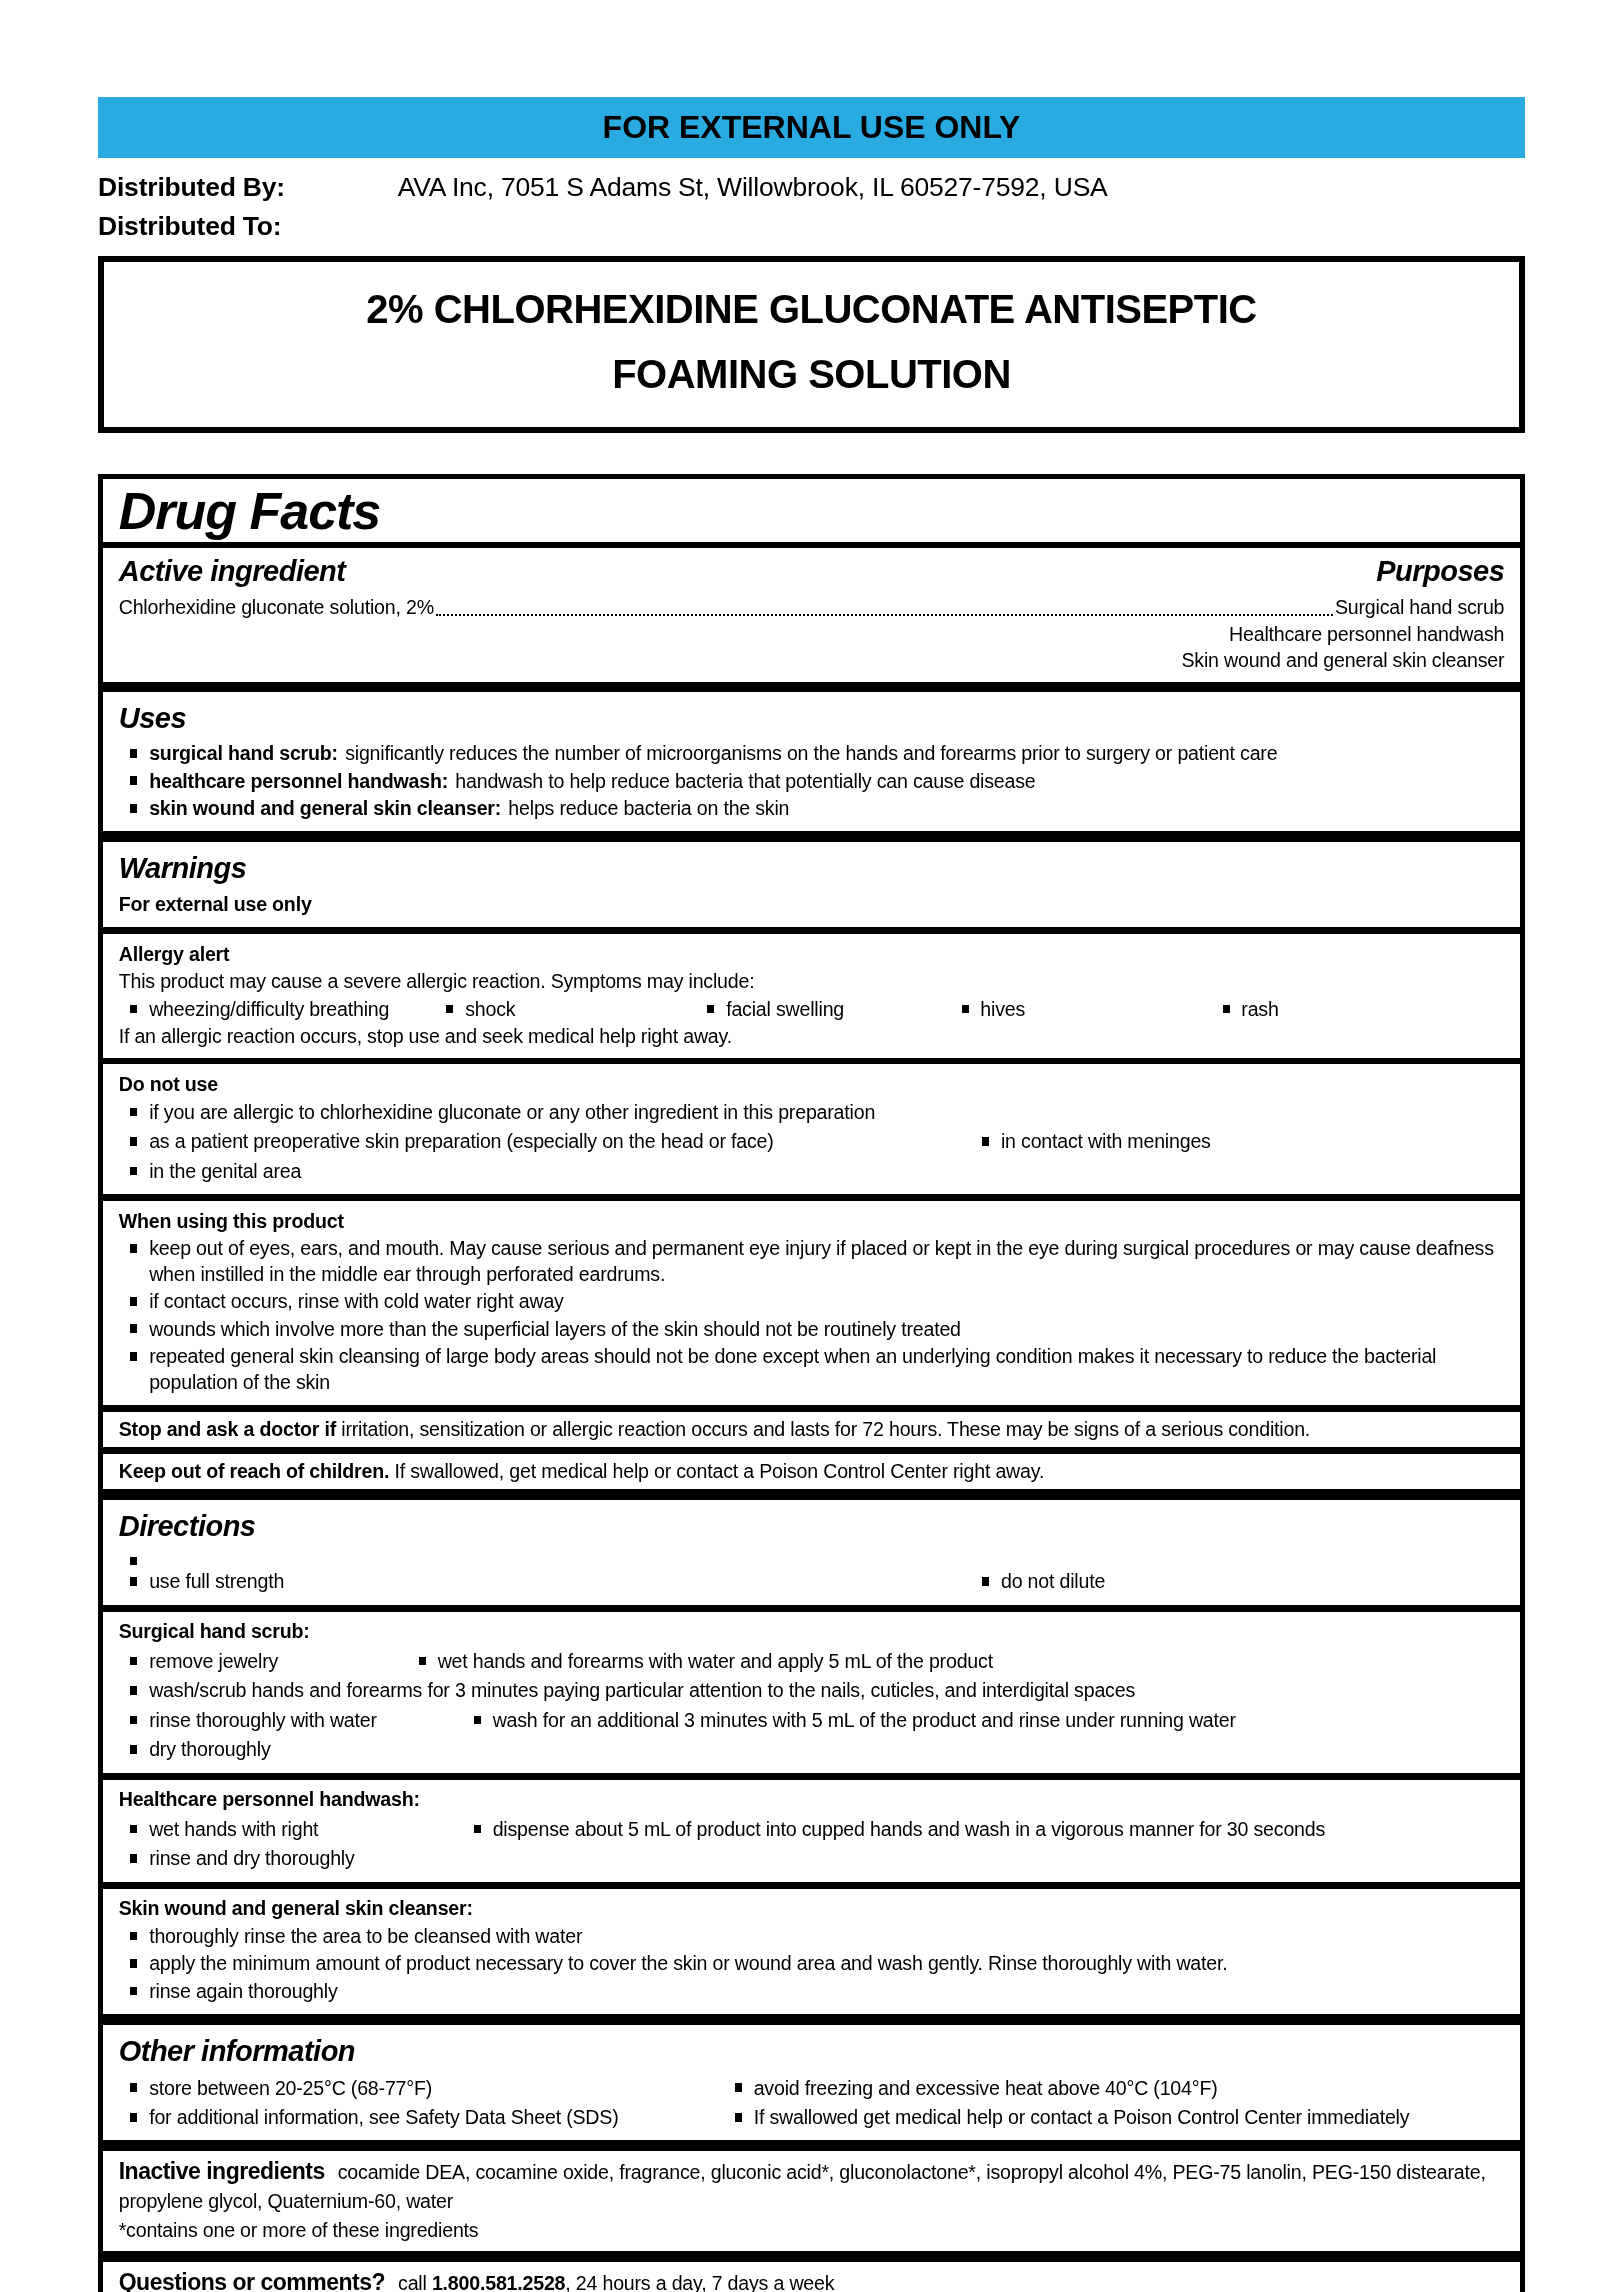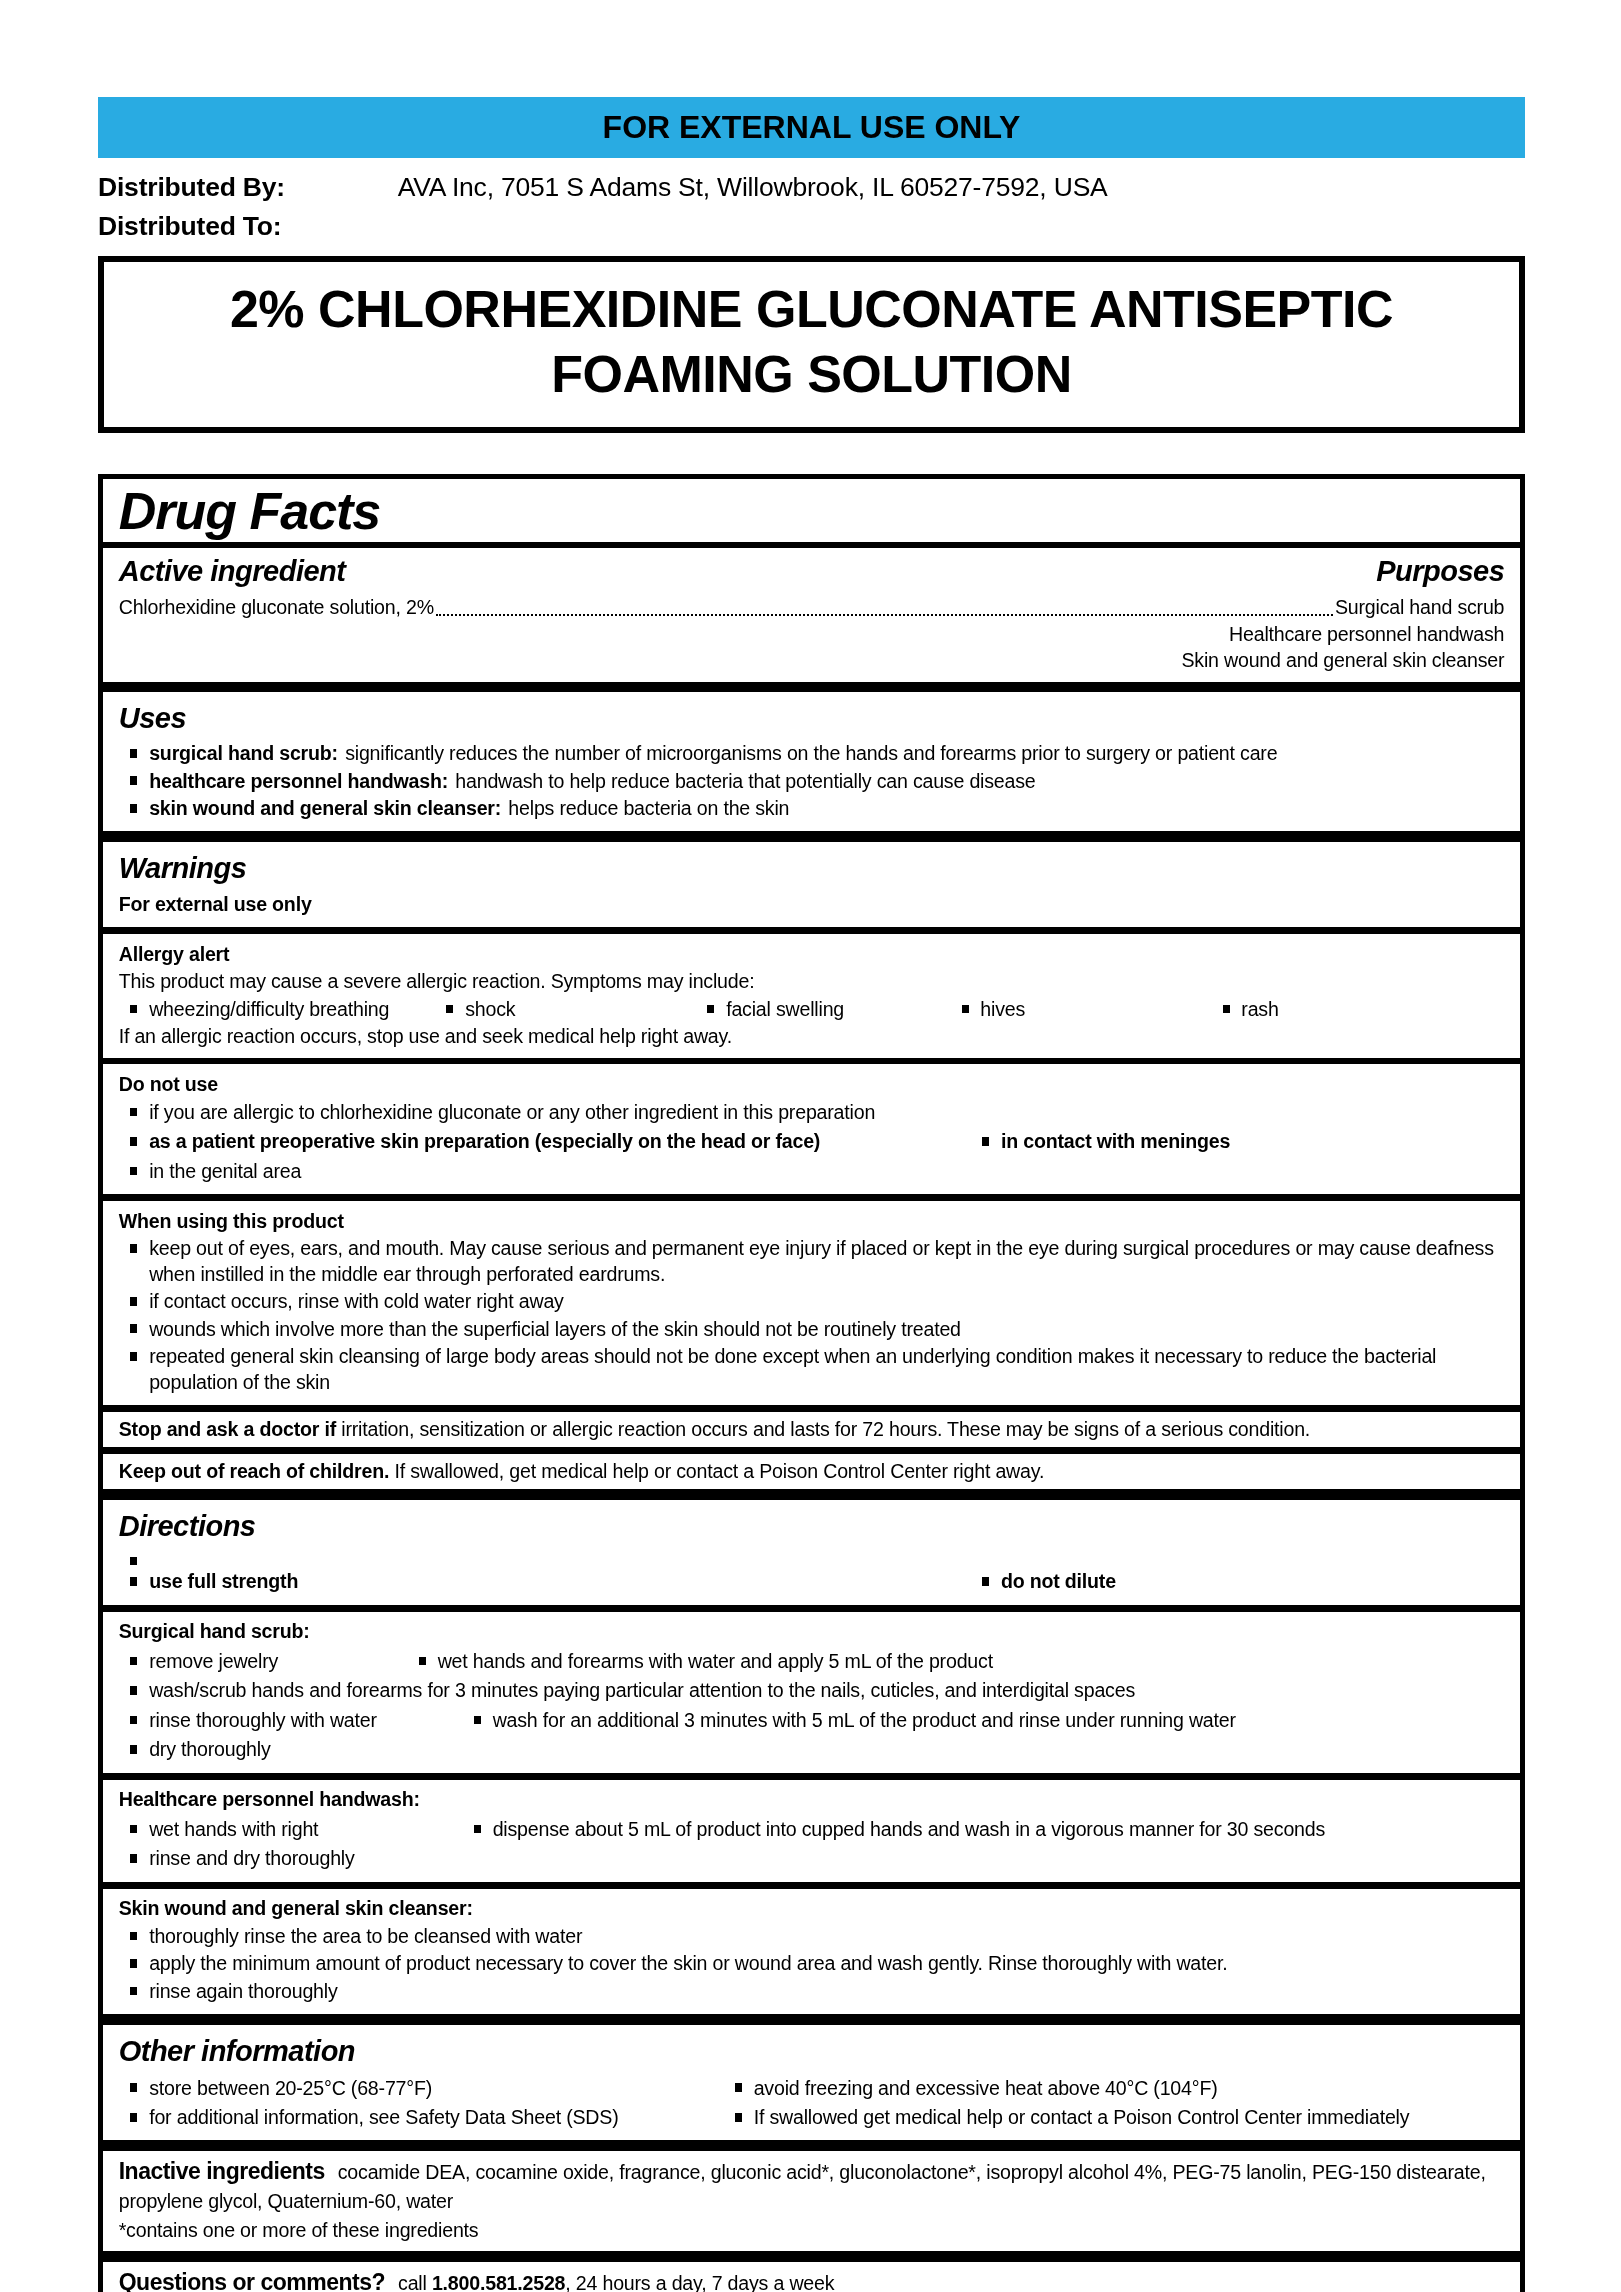--- a/index.html
+++ b/index.html
@@ -15,39 +15,39 @@
     display:flex; align-items:center; justify-content:center;
   }
   .banner .btxt { font-size:32px; font-weight:bold; letter-spacing:0; }
   .dist { margin:9.8px 0 0 98px; }
   .dist .drow { font-size:26.5px; line-height:39px; }
   .dist .dlabel { font-weight:bold; display:inline-block; min-width:294px; }
   .titlebox {
     margin:9.8px 96px 0 98px; border:6.9px solid #000;
     text-align:center; padding:15.7px 9.8px 19.6px;
   }
-  .titlebox .tline { font-size:52px; font-weight:bold; line-height:65px; letter-spacing:-0.5px; }
+  .titlebox .tline { font-size:40px; font-weight:bold; line-height:65px; letter-spacing:-0.5px; }
   .dfbox { margin:41px 96px 0 98px; border:5.9px solid #000; padding:0 11.8px; }
   .bar   { height:10.8px; background:#000; margin:0 -11.8px; }
   .thin  { height:6.9px;  background:#000; margin:0 -11.8px; }
   .dftitle { font-size:52px; font-weight:bold; font-style:italic; letter-spacing:-1px; padding:7.8px 3.9px 5.9px; line-height:49px; }
   .sec { padding:3.9px 3.9px 7.8px; }
   .h2 { font-size:29px; font-weight:bold; font-style:italic; line-height:37px; margin:3.9px 0 3.9px; letter-spacing:-0.5px; }
   .h2i { font-size:23px; font-weight:bold; letter-spacing:-0.5px; margin-right:7.8px; }
   .h3 { font-weight:bold; line-height:26.5px; margin:2.9px 0 2px; }
   .aihead { display:flex; justify-content:space-between; font-size:29px; font-weight:bold; font-style:italic; letter-spacing:-0.5px; line-height:35px; margin:2px 0 5.9px; }
   .ailine { display:flex; align-items:flex-end; }
   .leader { flex:1 1 auto; border-bottom:2px dotted #000; margin:0 2px 4.9px 2px; }
   .airight { text-align:right; line-height:26.5px; }
   .bullet { display:flex; margin:2px 0 2px 11.8px; }
   .bullet.noml { margin-left:0; }
   .sq { flex:0 0 auto; width:6.9px; height:8.8px; background:#000; margin:7.8px 11.8px 0 0; }
   .bt b { margin-right:2px; }
   .symrow { display:grid; grid-template-columns:23% 19% 18.5% 19% 1fr; margin-left:11.8px; }
-  .row62 { display:grid; grid-template-columns:62% 1fr; margin-left:11.8px;font-weight:bold; }
+  .row62 { display:grid; grid-template-columns:62% 1fr; margin-left:11.8px; }
   .row21 { display:grid; grid-template-columns:21% 1fr; margin-left:11.8px; }
   .row25 { display:grid; grid-template-columns:25% 1fr; margin-left:11.8px; }
   .row44 { display:grid; grid-template-columns:44% 1fr; margin-left:11.8px; }
   .pline { padding:4.9px 3.9px; }
   .inact { padding:5.9px 3.9px 5.9px; line-height:29px; }
   .qline { padding:7.8px 3.9px 9.8px; }
 </style>
 </head>
 <body>
 

